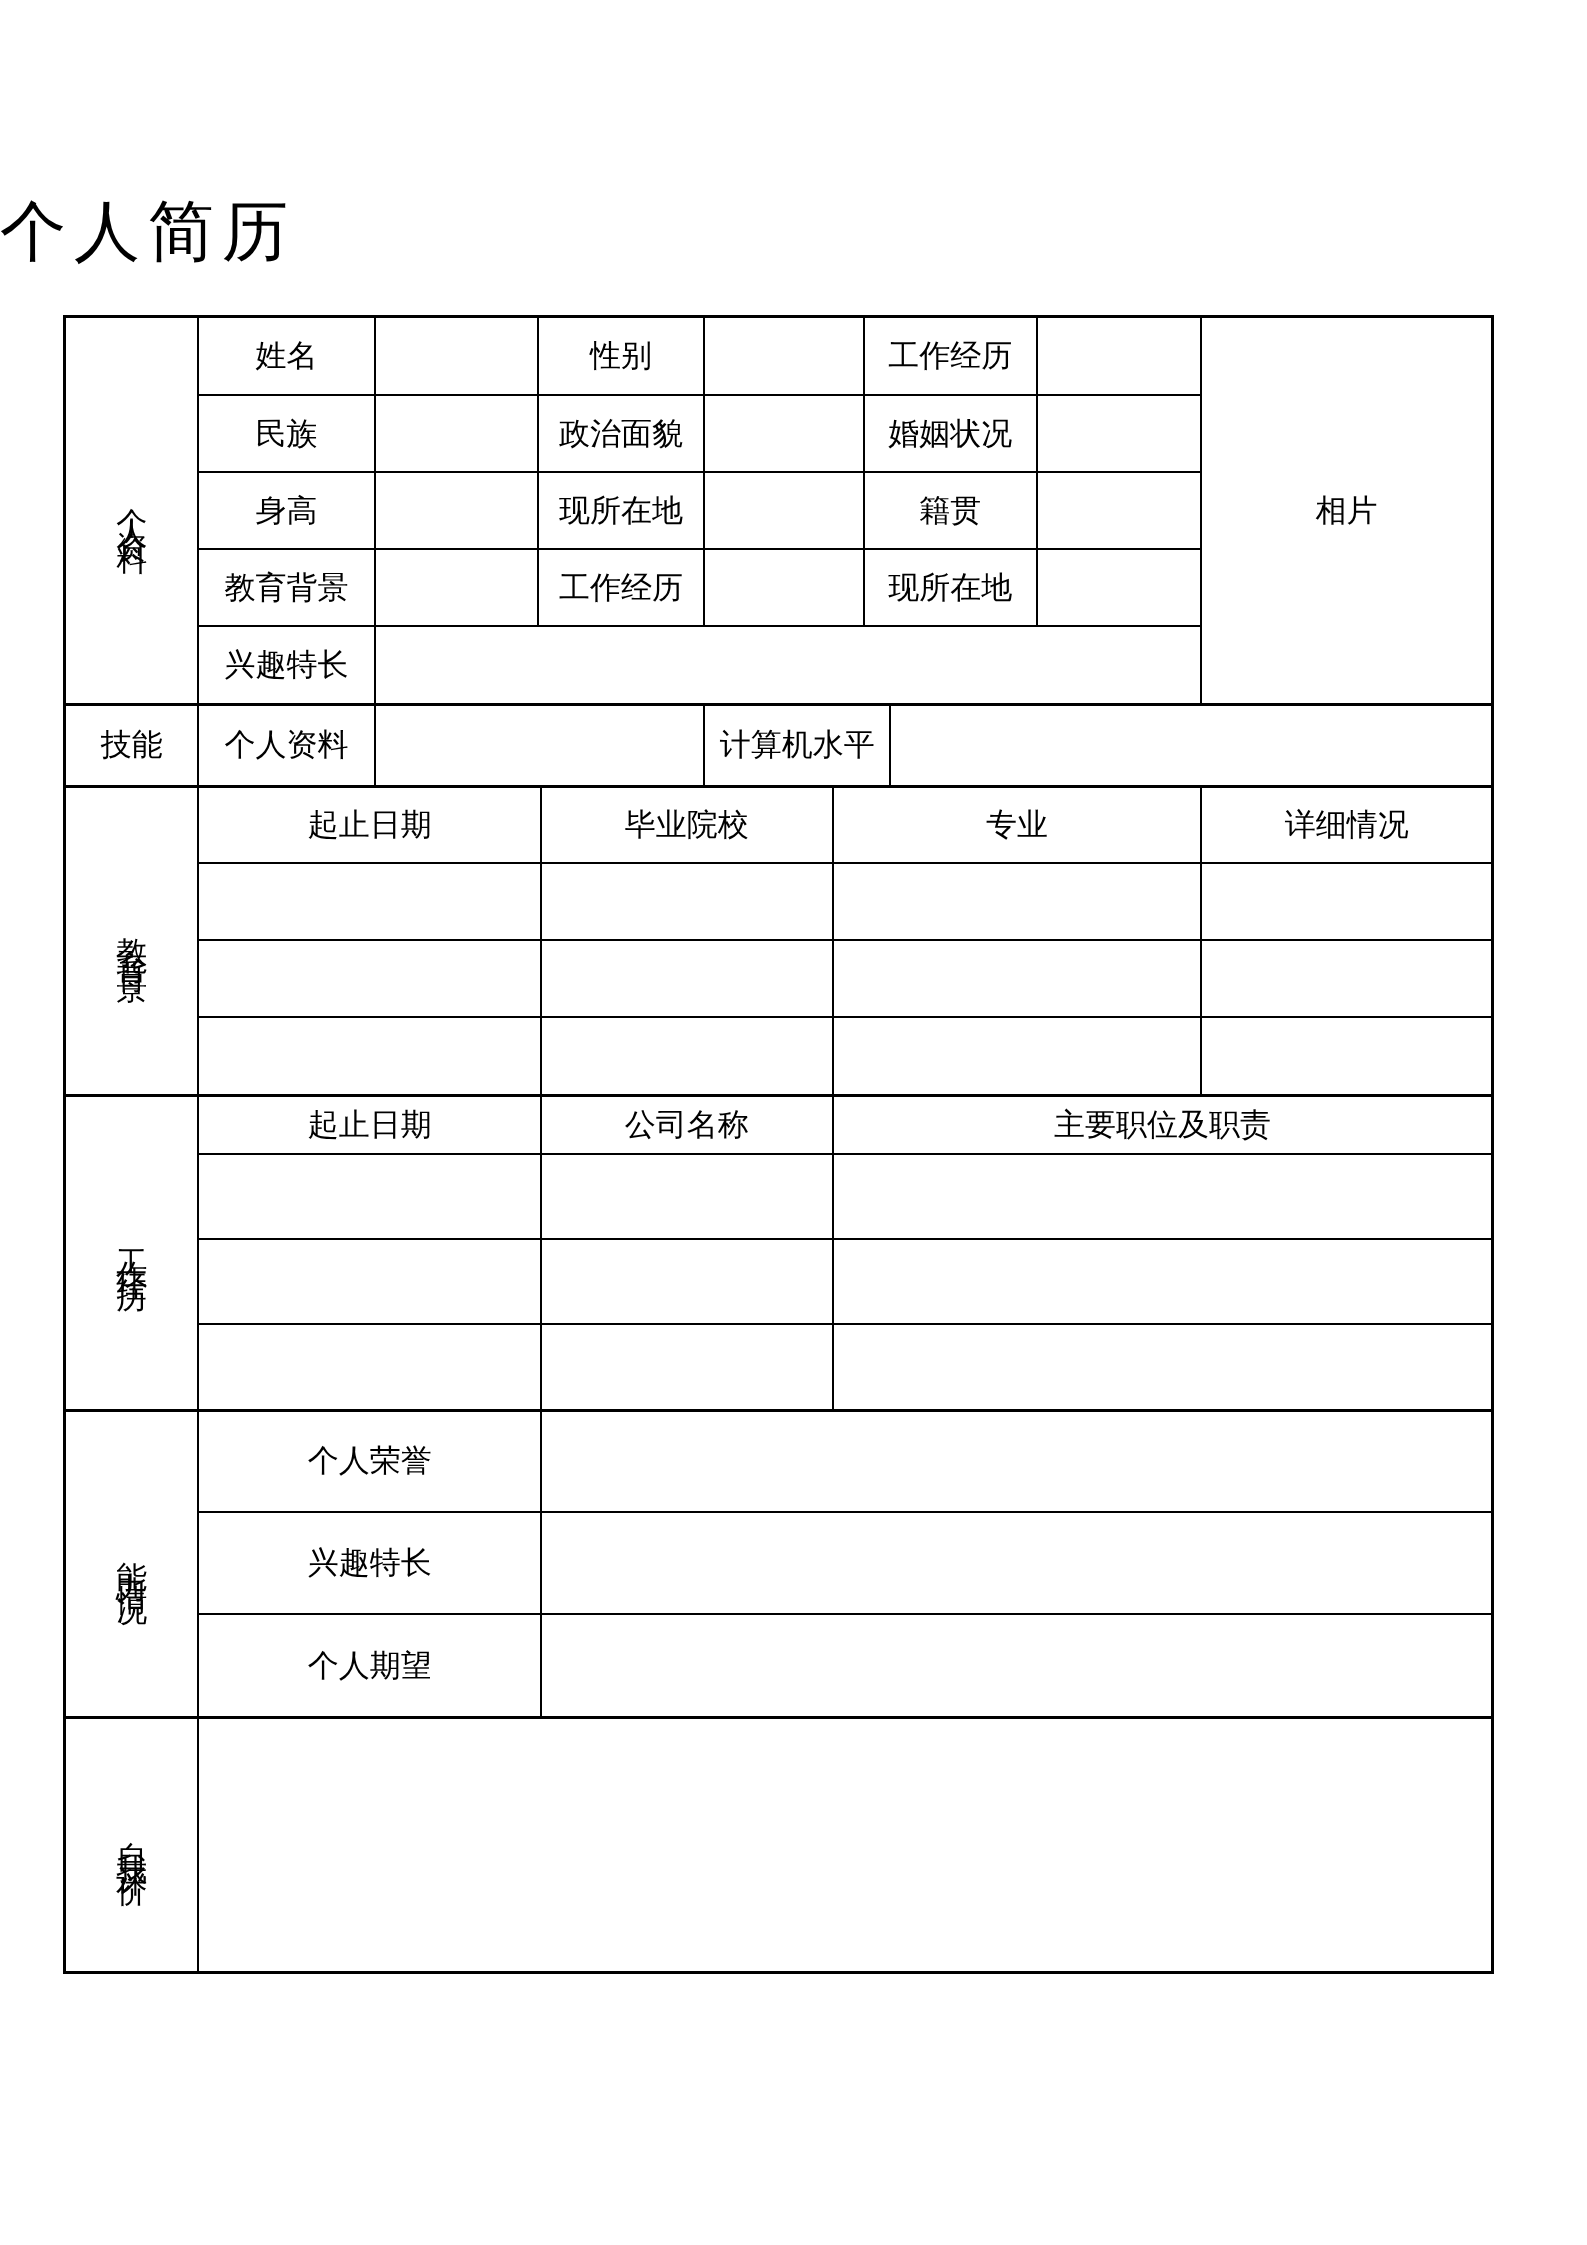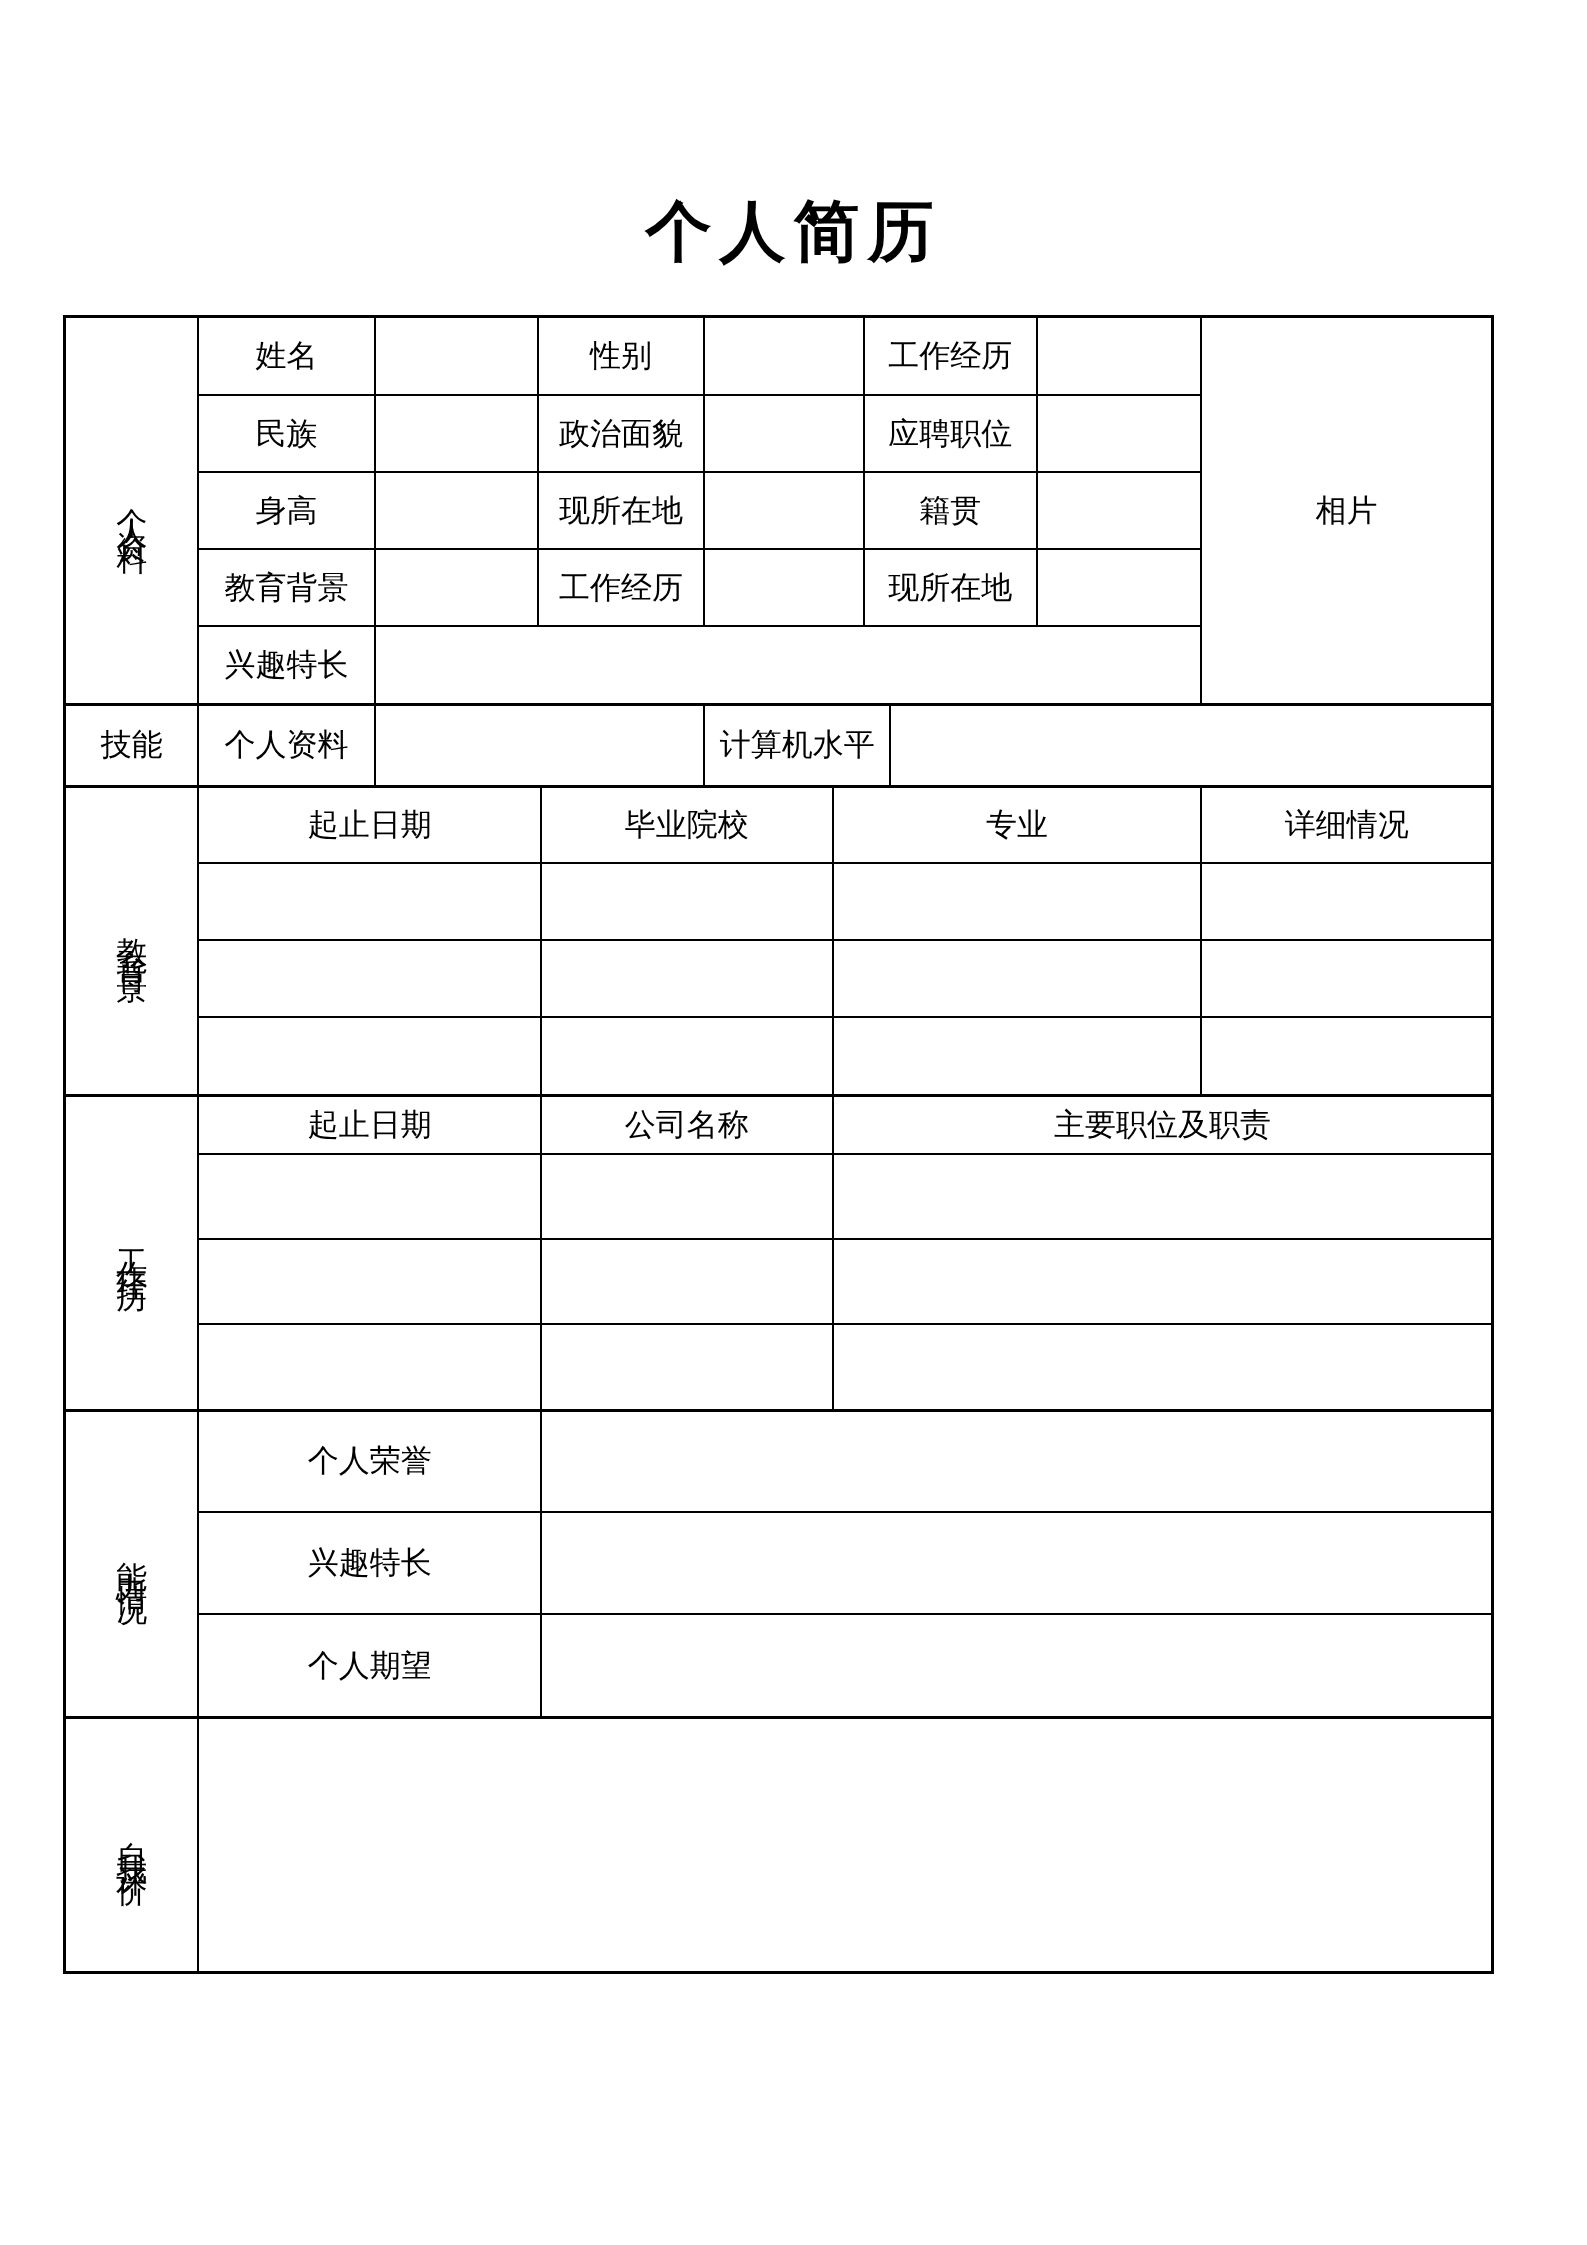--- a/index.html
+++ b/index.html
@@ -7,23 +7,23 @@
     position:relative;
     width:1587px; height:2245px;
     background:#ffffff;
     font-family:"Liberation Serif","DejaVu Serif",serif;
     color:#000000;
     overflow:hidden;
   }
   .title {
     position:absolute;
     top:196px; left:0; width:100%;
-    text-align:center;
+    text-align:left;
     font-size:66px;
-    font-weight:bold;
+    font-weight:normal;
     letter-spacing:8px;
     line-height:1.1;
     white-space:nowrap;
   }
   .resume {
     position:absolute;
     left:63px; top:315px;
     width:1431px;
     border:3px solid #000000;
     box-sizing:border-box;
@@ -94,21 +94,21 @@
         <td></td>
         <td>工作经历</td>
         <td></td>
         <td class="photo-cell" rowspan="5">相片</td>
       </tr>
       <tr>
         <td>民族</td>
         <td></td>
         <td>政治面貌</td>
         <td></td>
-        <td>应聘职位</td>
+        <td>婚姻状况</td>
         <td></td>
       </tr>
       <tr>
         <td>身高</td>
         <td></td>
         <td>现所在地</td>
         <td></td>
         <td>籍贯</td>
         <td></td>
       </tr>

